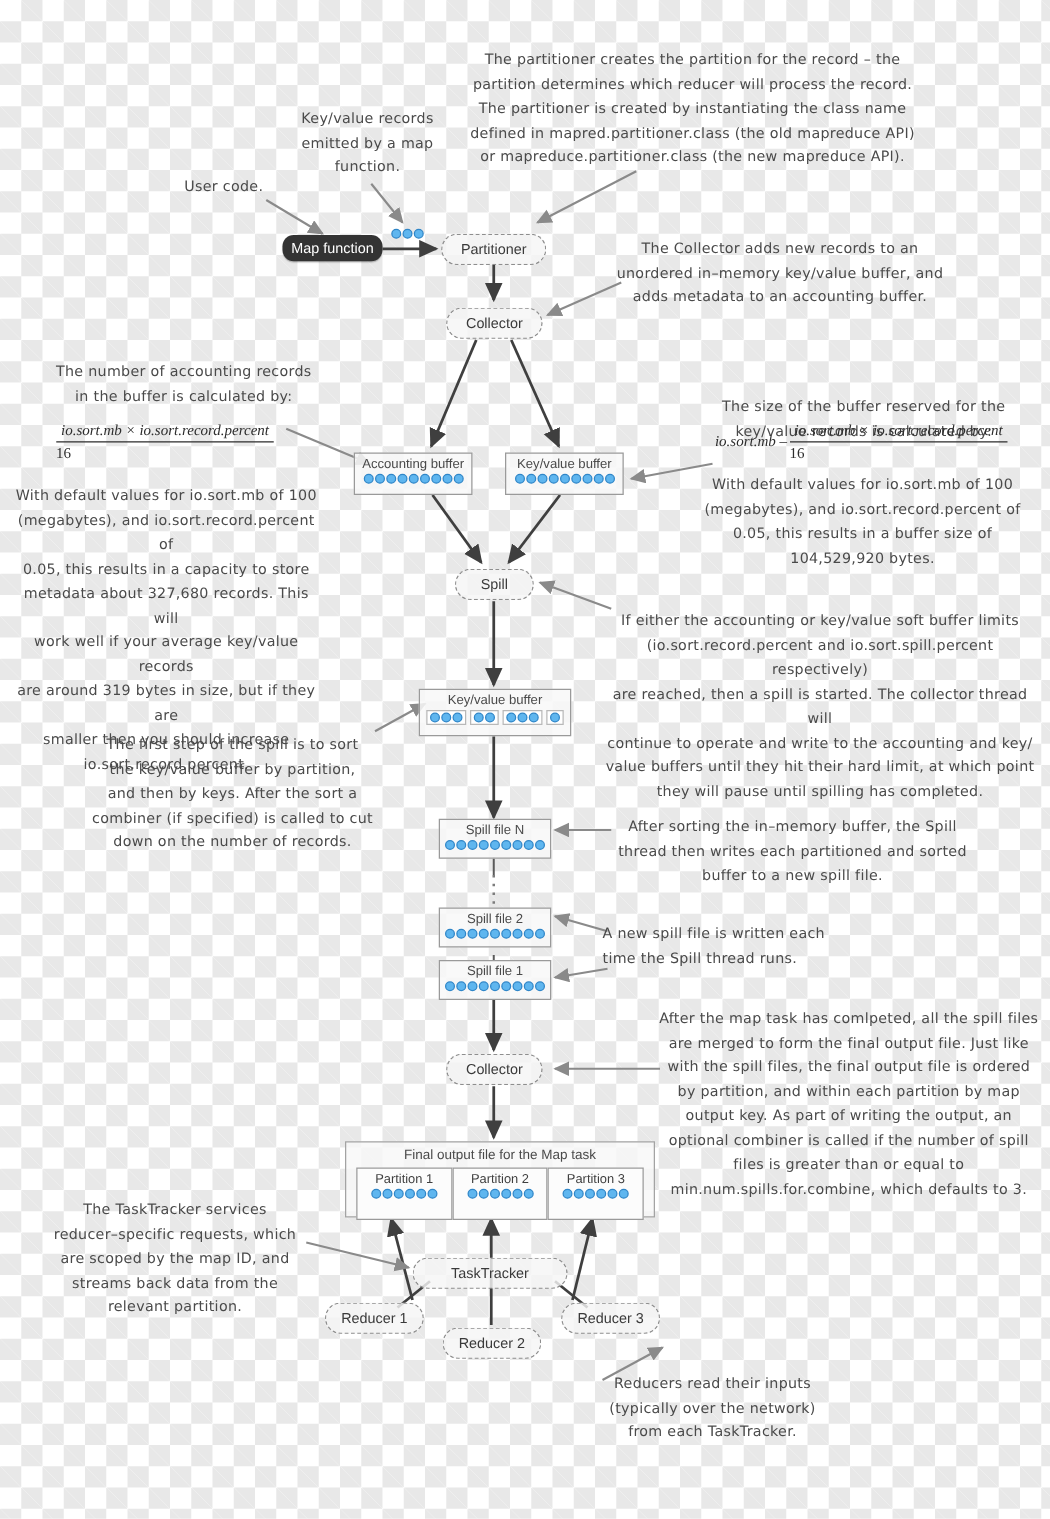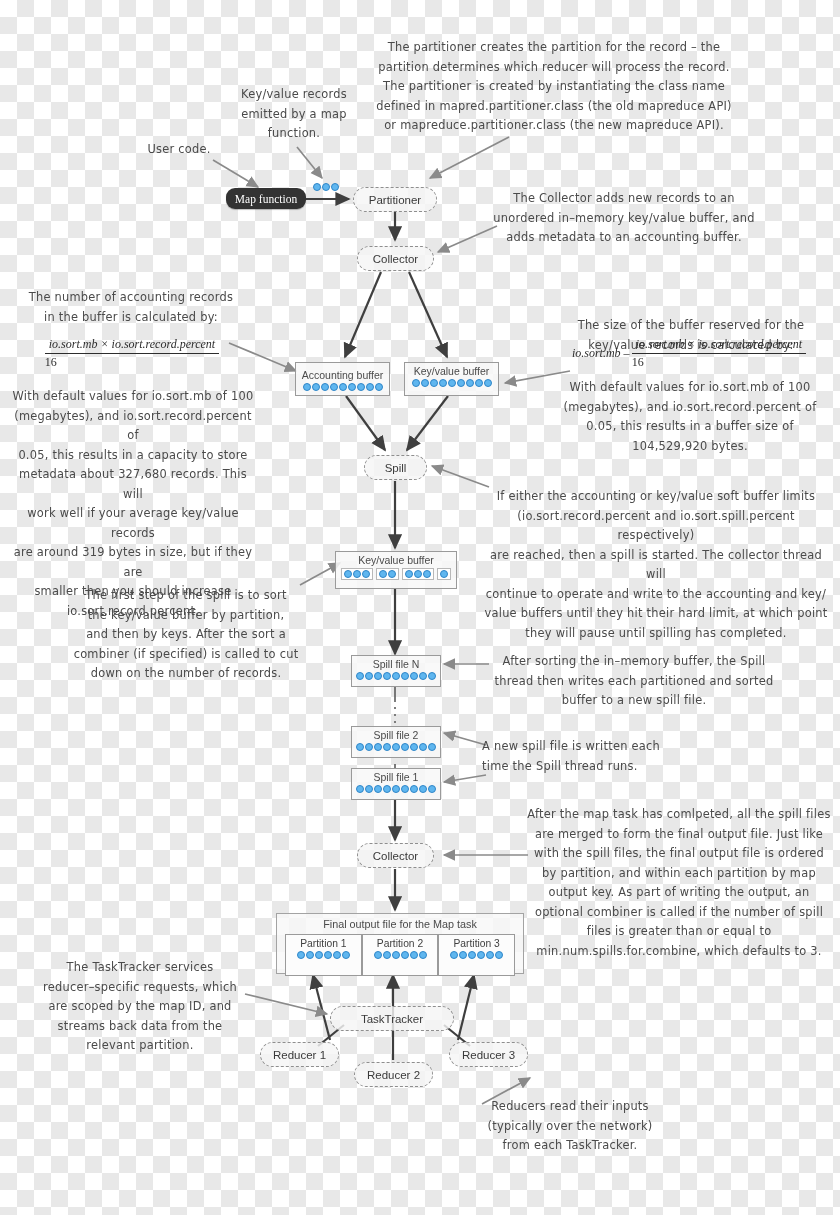--- a/index.html
+++ b/index.html
@@ -166,38 +166,38 @@
     <line x1="300" y1="585" x2="340" y2="563" marker-end="url(#ah-l)"></line>
     <line x1="489" y1="664" x2="444" y2="664" marker-end="url(#ah-l)"></line>
     <line x1="486" y1="745" x2="444" y2="733" marker-end="url(#ah-l)"></line>
     <line x1="486" y1="775" x2="444" y2="782" marker-end="url(#ah-l)"></line>
     <line x1="528" y1="855" x2="444" y2="855" marker-end="url(#ah-l)"></line>
     <line x1="245" y1="994" x2="327" y2="1014" marker-end="url(#ah-l)"></line>
     <line x1="482" y1="1104" x2="530" y2="1078" marker-end="url(#ah-l)"></line>
   </g>
 </svg>
 
-<div class="node pill-dark" style="left:226px; top:188px; width:80px;font-family:Liberation Serif, serif;">
+<div class="node pill-dark" style="left:226px; top:188px; width:80px;">
   <span>Map function</span>
 </div>
 <div class="dots" style="position:absolute; left:313px; top:182px;">
   <span class="dot sm"></span>
   <span class="dot sm"></span>
   <span class="dot sm"></span>
 </div>
 
 <div class="node pill-dashed" style="left:353px; top:187px; width:84px;">
   <span>Partitioner</span>
 </div>
 
 <div class="node pill-dashed" style="left:357px; top:246px; width:77px;">
   <span>Collector</span>
 </div>
 
-<div class="node boxbuf" style="left:295px; top:362px; width:95px; height:34px;justify-content:center;">
+<div class="node boxbuf" style="left:283px; top:362px; width:95px; height:34px;">
   <span class="cap">Accounting buffer</span>
   <span class="dots">
     <i class="dot sm"></i>
       <i class="dot sm"></i>
       <i class="dot sm"></i>
       <i class="dot sm"></i>
       <i class="dot sm"></i>
       <i class="dot sm"></i>
       <i class="dot sm"></i>
       <i class="dot sm"></i>
@@ -365,21 +365,21 @@
 <div class="note" style="left:376px; top:38px; width:356px;">The partitioner creates the partition for the record – the
 partition determines which reducer will process the record.
 The partitioner is created by instantiating the class name
 defined in mapred.partitioner.class (the old mapreduce API)
 or mapreduce.partitioner.class (the new mapreduce API).</div>
 
 <div class="note" style="left:465px; top:189px; width:318px;">The Collector adds new records to an
 unordered in–memory key/value buffer, and
 adds metadata to an accounting buffer.</div>
 
-<div class="note" style="left:16px; top:288px; width:230px;text-align:center;">The number of accounting records
+<div class="note" style="left:32px; top:288px; width:230px;text-align:center;">The number of accounting records
 in the buffer is calculated by:</div>
 
 <div class="formula" style="left:16px; top:336px; width:230px; height:34px;">
   <span class="lead"></span>
   <span class="frac">
     <span class="num">io.sort.mb ×  io.sort.record.percent</span>
     <span class="den">16</span>
   </span>
 </div>
 

